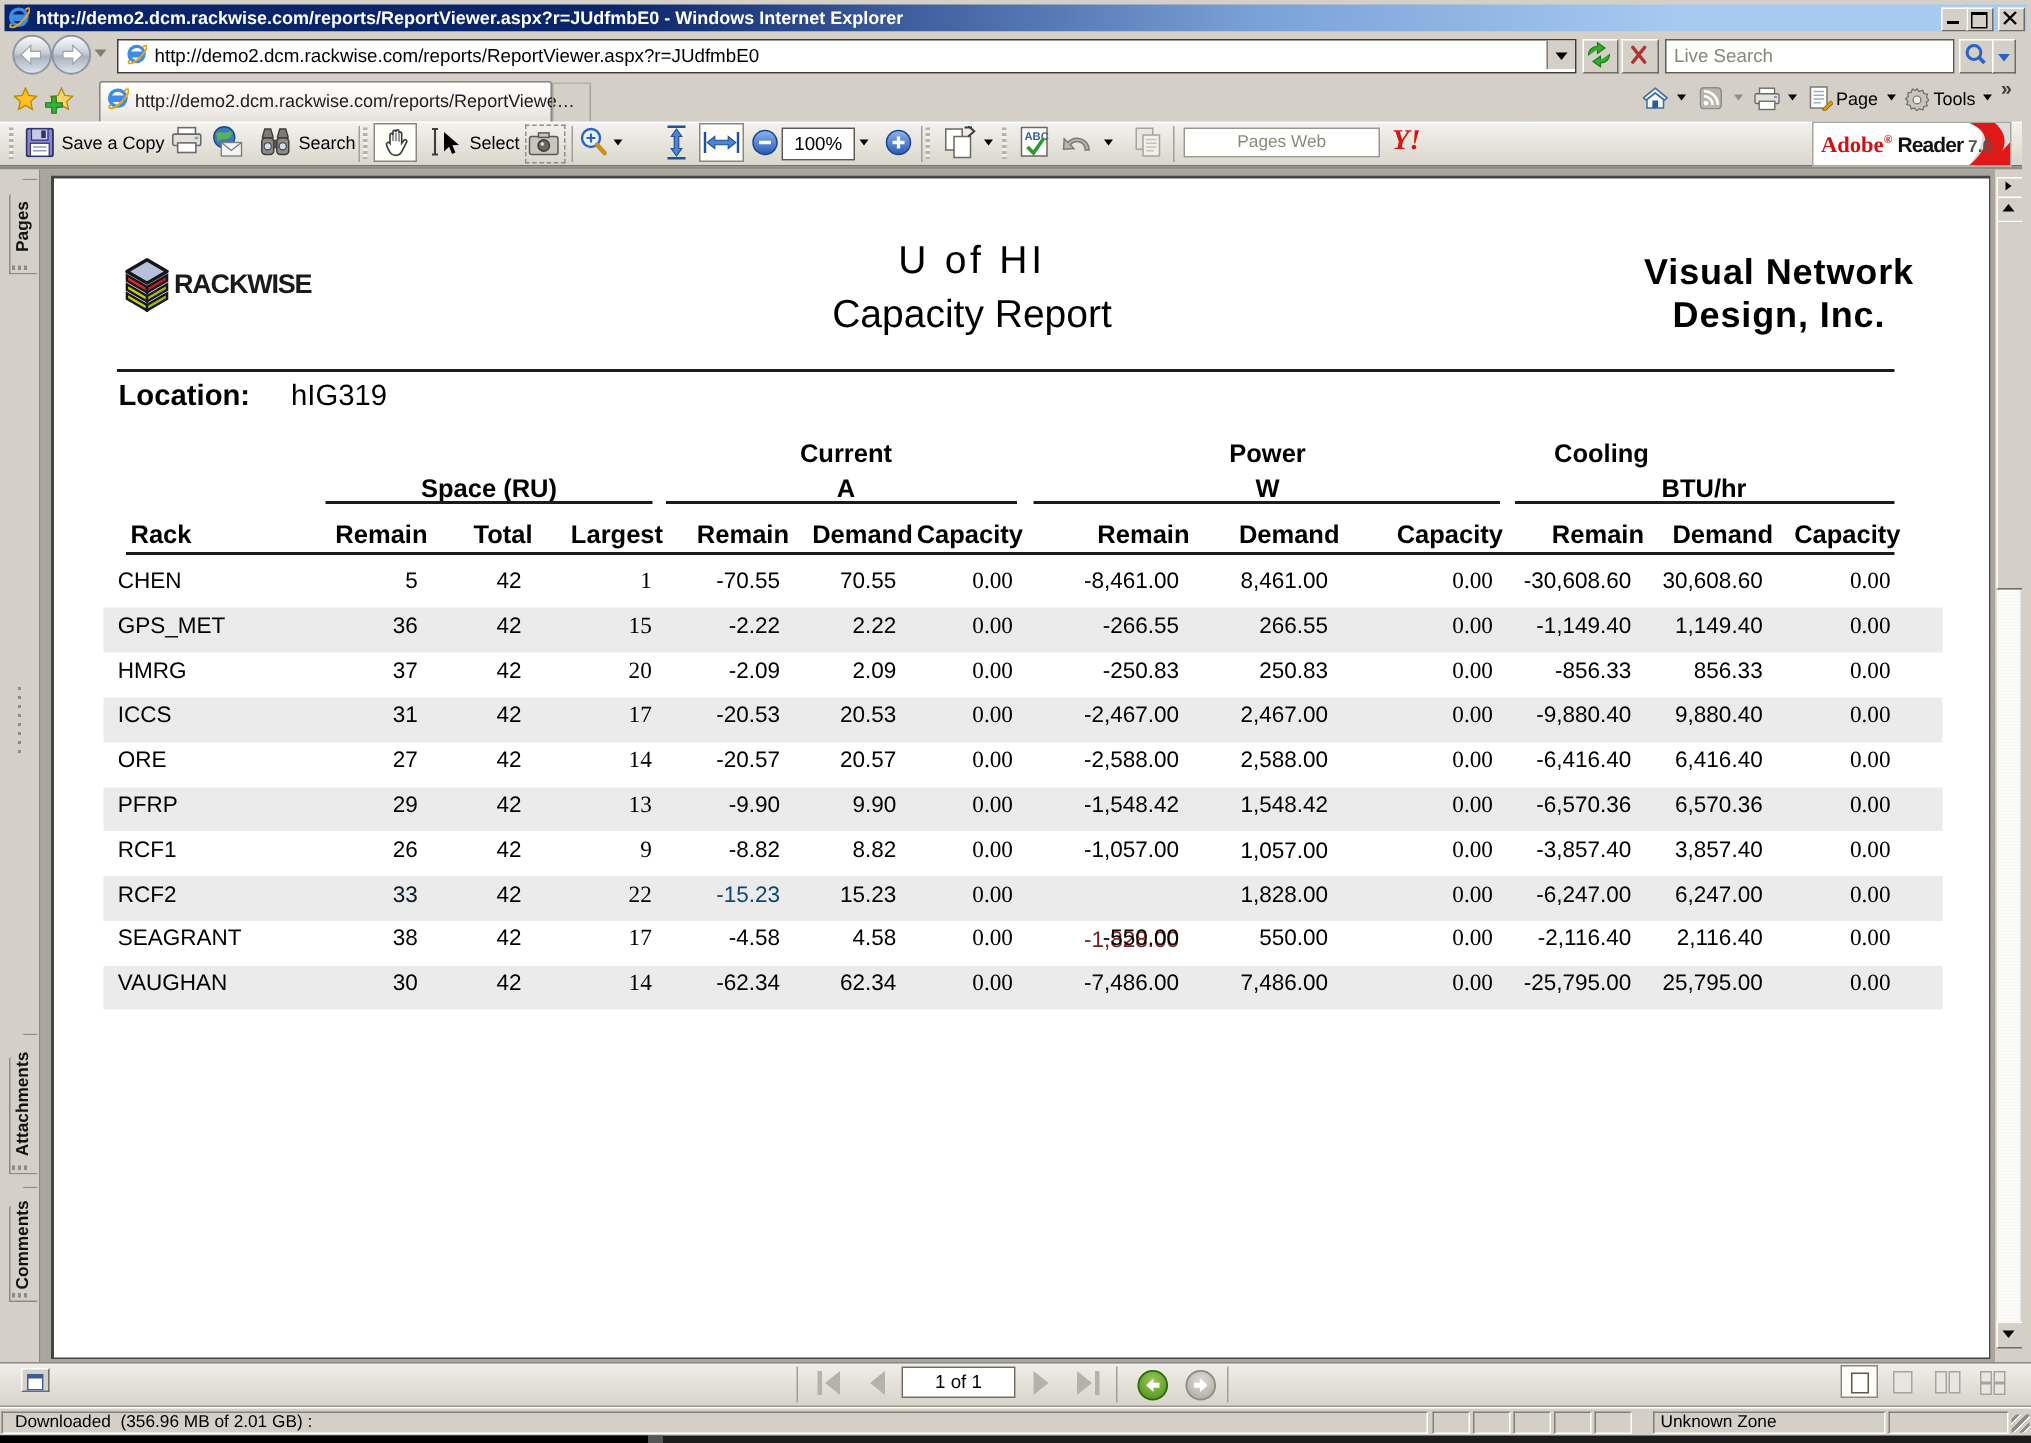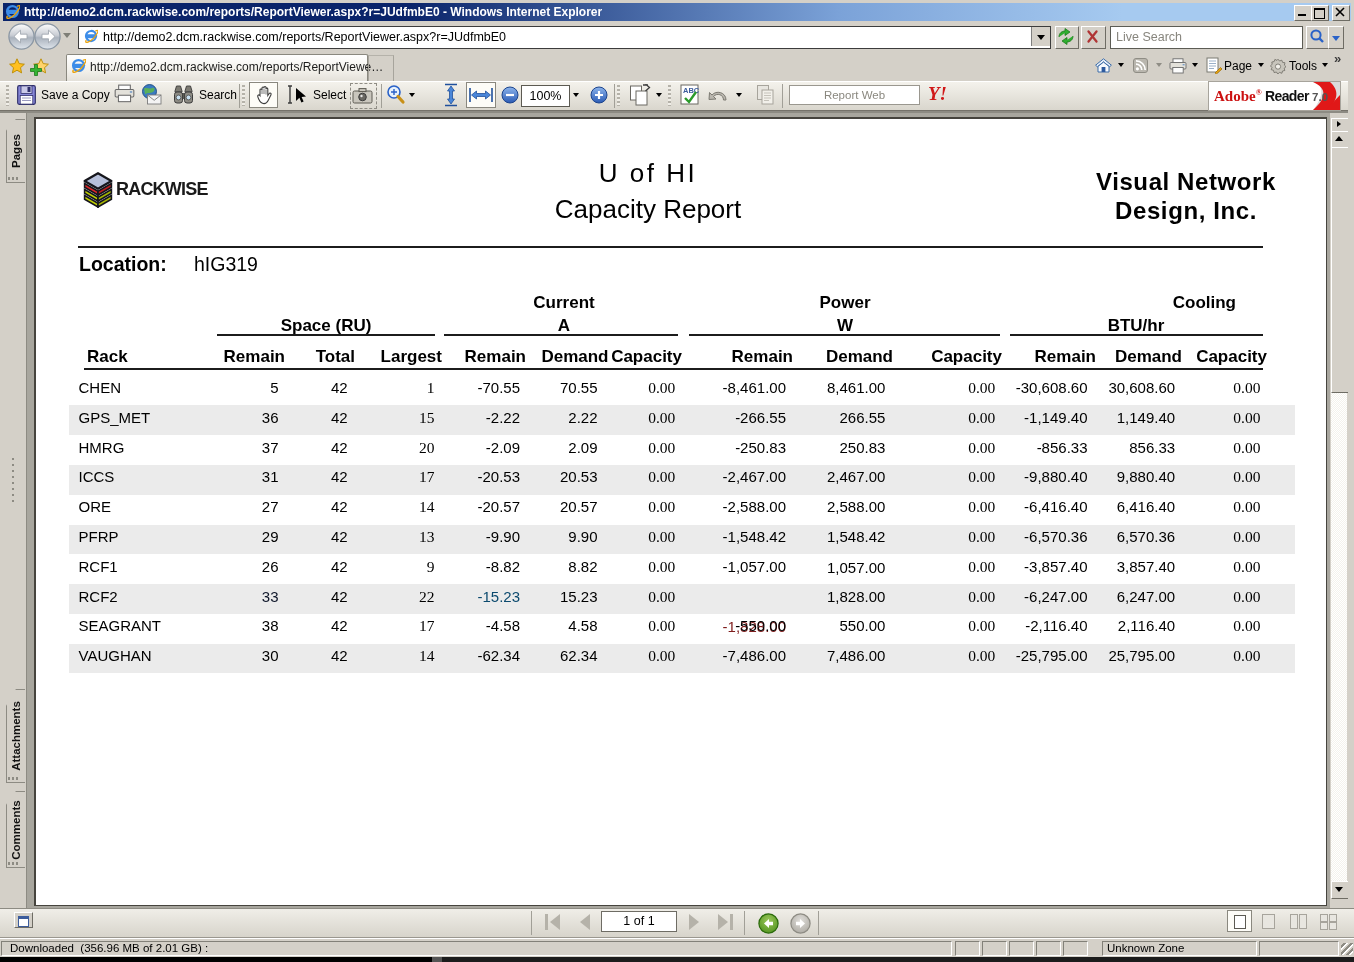--- a/index.html
+++ b/index.html
@@ -294,21 +294,21 @@
   </div>
 <div class="a" style="left:736px;top:93px;width:0;height:0;border-left:3.5px solid transparent;border-right:3.5px solid transparent;border-top:4.5px solid #000"></div>
 <div class="a" style="left:756px;top:84px">
     <svg width="20" height="22" viewBox="0 0 20 22">
       <rect x="1.5" y="1.5" width="11" height="14" fill="#e8e6e0" stroke="#a7a49c"></rect>
       <rect x="6" y="6" width="11" height="14" fill="#f2f0ea" stroke="#a7a49c"></rect>
       <path d="M8 9 h7 M8 11.5 h7 M8 14 h7 M8 16.5 h5" stroke="#c5c2ba" stroke-width="1"></path>
     </svg>
   </div>
 <div class="a" style="left:782px;top:84px;width:1px;height:24px;background:#a19f97"></div>
-<div class="a" style="left:789px;top:85px;width:131px;height:20px;background:#fff;border:1px solid #9a978f;box-sizing:border-box;font-size:11.5px;line-height:18px;color:#8a887f;text-align:center">Report Web</div>
+<div class="a" style="left:789px;top:85px;width:131px;height:20px;background:#fff;border:1px solid #9a978f;box-sizing:border-box;font-size:11.5px;line-height:18px;color:#8a887f;text-align:center">Pages Web</div>
 <div class="a" style="left:928px;top:83px;font-family:'Liberation Serif',serif;font-size:19px;font-weight:bold;font-style:italic;color:#d01818">Y!</div>
 <div class="a" style="left:1208px;top:81px;width:133px;height:30px;background:#fff;border:1px solid #a7a49c;box-sizing:border-box;overflow:hidden">
     <svg class="a" style="left:0;top:0" width="131" height="28" viewBox="0 0 131 28">
       <path d="M108 0 C116 8 112 18 104 28 L131 28 L131 0 Z" fill="#dcdcdc"></path>
       <path d="M104 0 C118 6 118 16 104 28 L118 28 C130 18 130 8 121 0 Z" fill="#e01818"></path>
       <path d="M117 28 L131 13 L131 28 Z" fill="#e01818"></path>
     </svg>
     <div class="a" style="left:5px;top:6px;width:150px;white-space:nowrap;font-family:'Liberation Serif',serif;font-size:15px;color:#cc1212;font-weight:bold">Adobe<span style="font-size:8px;vertical-align:6px">®</span><span style="color:#111;font-family:'Liberation Sans',sans-serif;font-size:14px;letter-spacing:-0.6px"> Reader</span><span style="color:#555;font-size:11.5px;font-family:'Liberation Sans',sans-serif"> 7.0</span></div>
   </div>
 <div class="a" style="left:26px;top:113px;width:1322px;height:795px;background:#a8a69e"></div>
@@ -419,21 +419,21 @@
 <div class="a" style="left:448px;top:157.5px;width:400px;text-align:center;font-size:26px;letter-spacing:2.5px;color:#000">U of HI</div>
 <div class="a" style="left:448px;top:194px;width:400px;text-align:center;font-size:26px;color:#000">Capacity Report</div>
 <div class="a" style="left:1036px;top:167px;width:300px;text-align:center;font-size:24px;font-weight:bold;color:#000;line-height:29px;letter-spacing:0.6px">Visual Network<br>Design, Inc.</div>
 <div class="a" style="left:78px;top:246px;width:1185px;height:2px;background:#1c1c1c"></div>
 <div class="a" style="left:79px;top:252.5px;font-size:19.5px;font-weight:bold;color:#000">Location:</div>
 <div class="a" style="left:194px;top:252.5px;font-size:19.5px;color:#000">hIG319</div>
 <div class="a" style="left:464px;top:292.5px;width:200px;font-size:17px;font-weight:bold;color:#000;text-align:center">Current</div>
 <div class="a" style="left:464px;top:316px;width:200px;font-size:17px;font-weight:bold;color:#000;text-align:center">A</div>
 <div class="a" style="left:745px;top:292.5px;width:200px;font-size:17px;font-weight:bold;color:#000;text-align:center">Power</div>
 <div class="a" style="left:745px;top:316px;width:200px;font-size:17px;font-weight:bold;color:#000;text-align:center">W</div>
-<div class="a" style="left:1036px;top:292.5px;width:200px;font-size:17px;font-weight:bold;color:#000;text-align:right">Cooling</div>
+<div class="a" style="left:1036px;top:292.5px;width:200px;font-size:17px;font-weight:bold;color:#000;text-align:left">Cooling</div>
 <div class="a" style="left:1036px;top:316px;width:200px;font-size:17px;font-weight:bold;color:#000;text-align:center">BTU/hr</div>
 <div class="a" style="left:226px;top:316px;width:200px;font-size:17px;font-weight:bold;color:#000;text-align:center">Space (RU)</div>
 <div class="a" style="left:217px;top:334px;width:218px;height:1.5px;background:#1c1c1c"></div>
 <div class="a" style="left:444px;top:334px;width:234px;height:1.5px;background:#1c1c1c"></div>
 <div class="a" style="left:689px;top:334px;width:311px;height:1.5px;background:#1c1c1c"></div>
 <div class="a" style="left:1010px;top:334px;width:253px;height:1.5px;background:#1c1c1c"></div>
 <div class="a" style="left:87px;top:347px;font-size:17px;font-weight:bold">Rack</div>
 <div class="a" style="right:1069.0px;top:347px;font-size:17px;font-weight:bold">Remain</div>
 <div class="a" style="right:999.0px;top:347px;font-size:17px;font-weight:bold">Total</div>
 <div class="a" style="right:912.0px;top:347px;font-size:17px;font-weight:bold">Largest</div>

